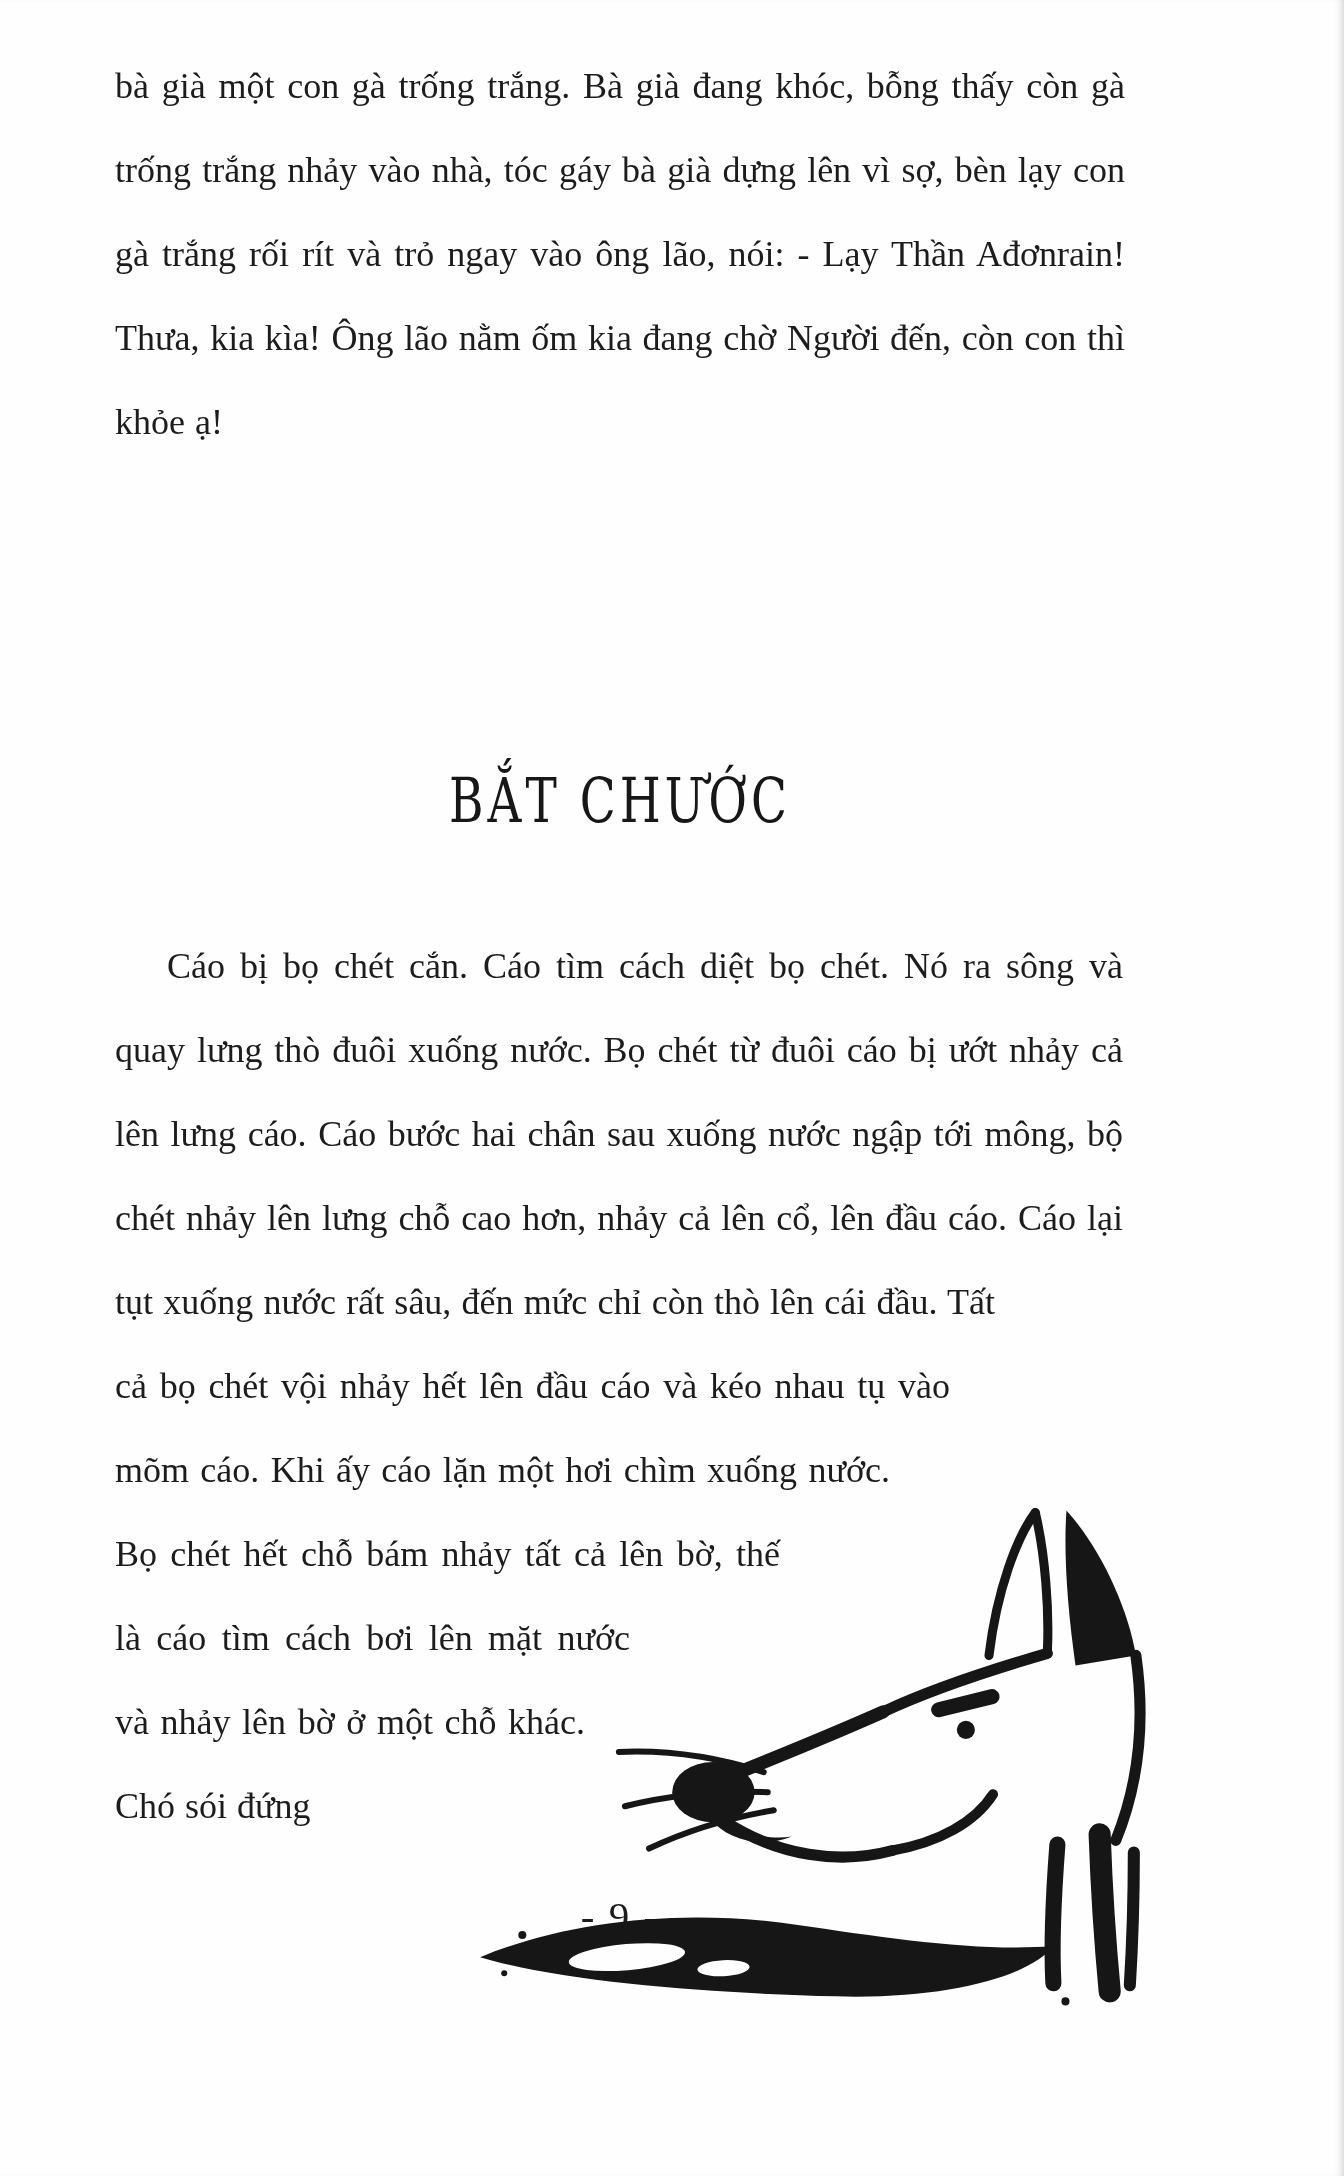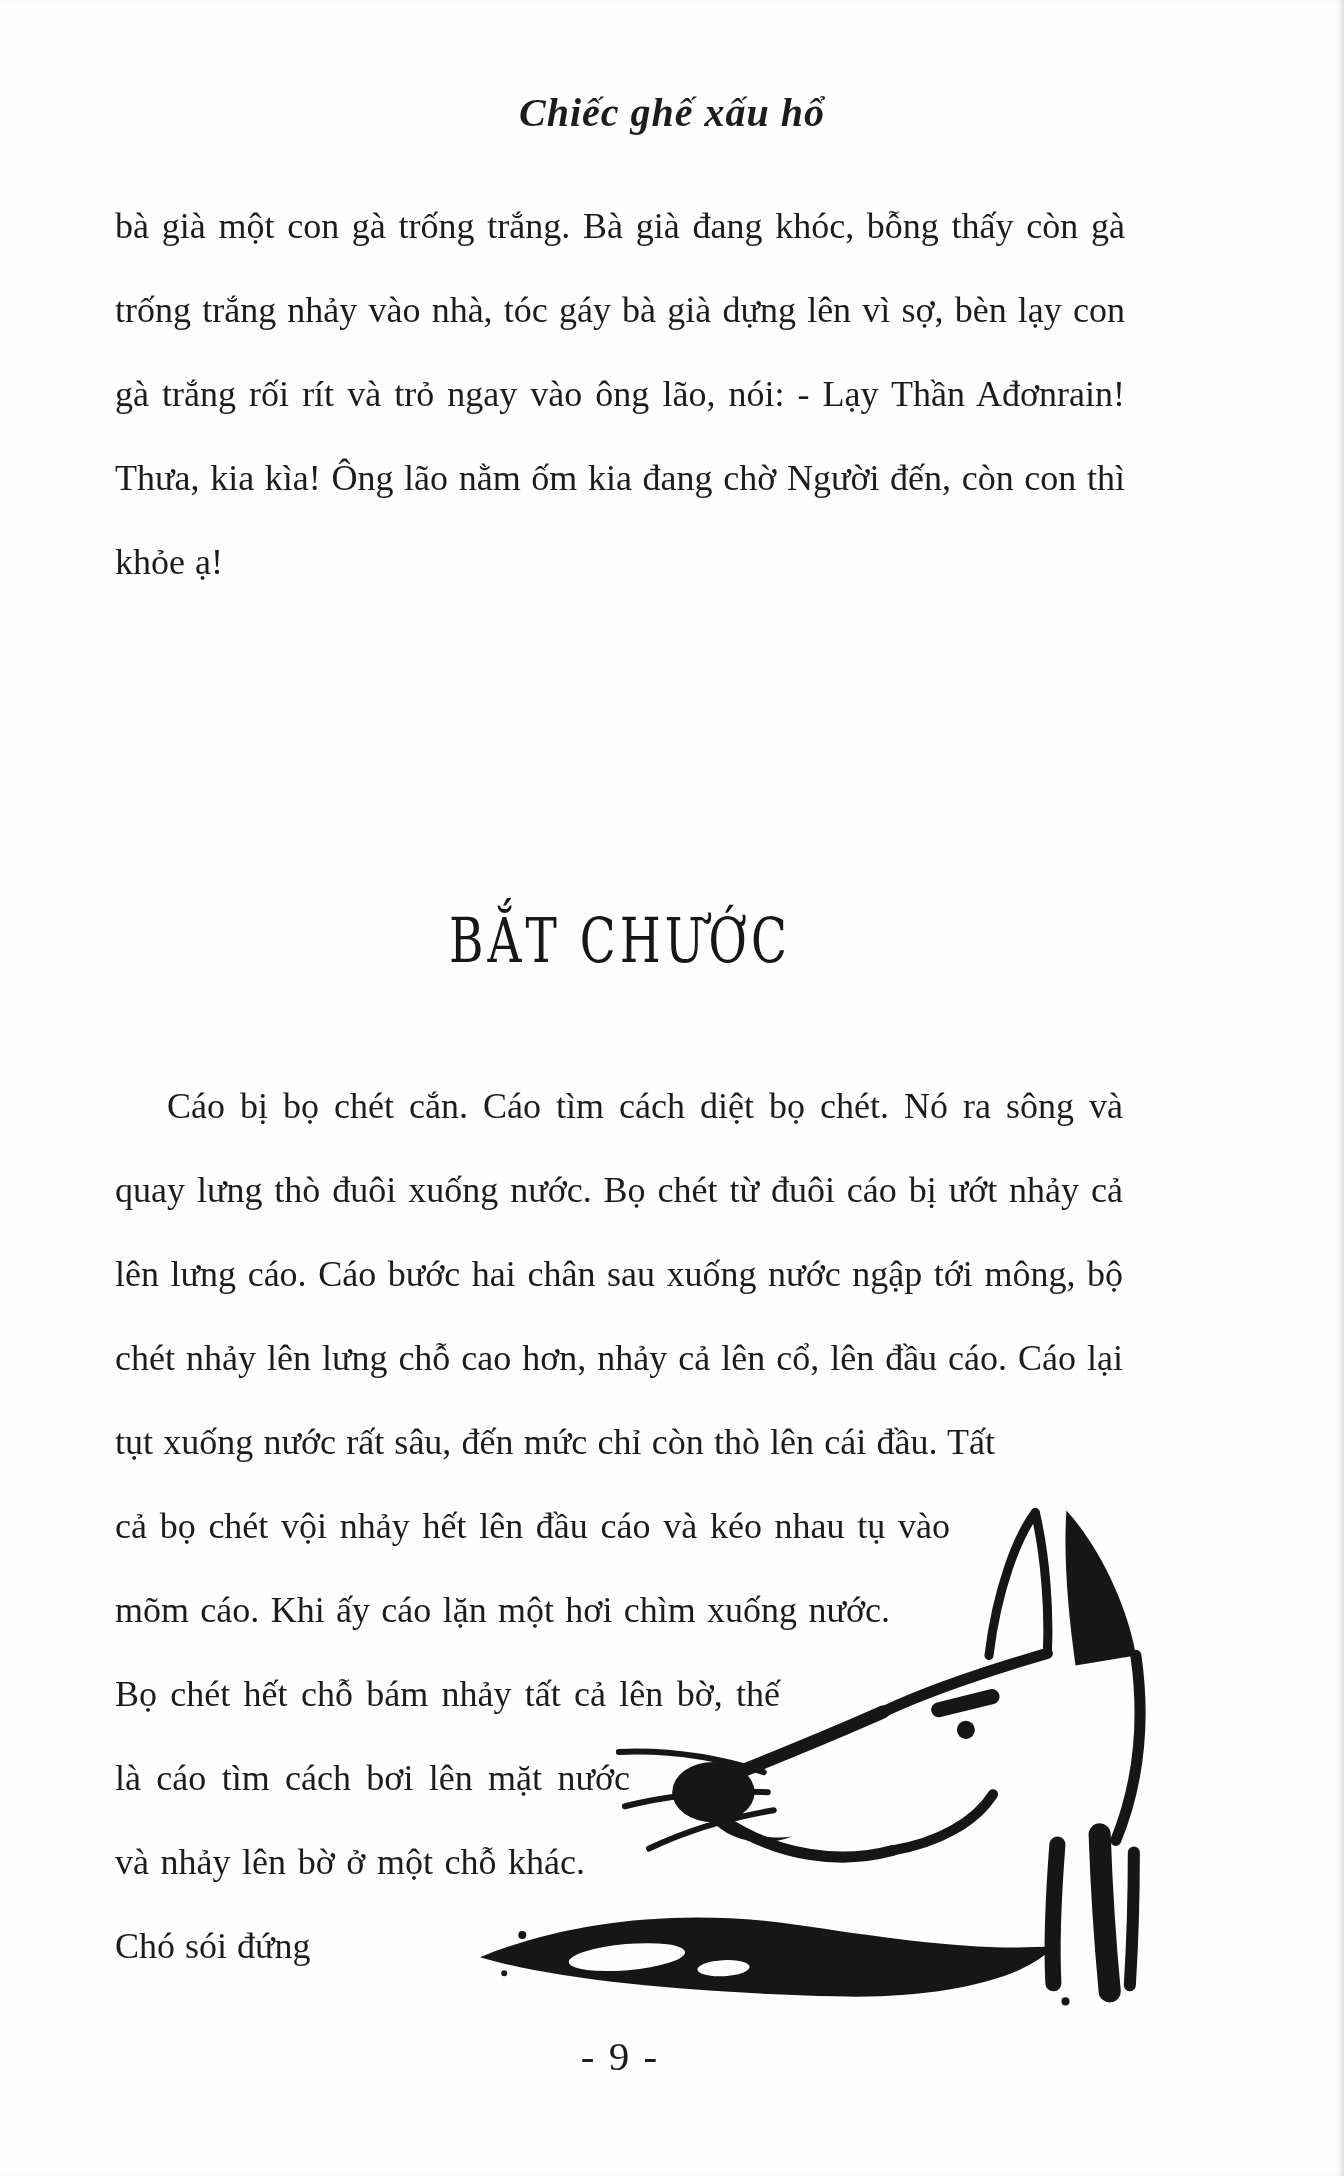--- a/index.html
+++ b/index.html
@@ -89,21 +89,20 @@
   }
   .fox .ink-stroke { fill: none; stroke: #161616; stroke-linecap: round; stroke-linejoin: round; }
   .fox .ink-fill { fill: #161616; stroke: none; }
   .fox .paper-gap { fill: #fefefe; stroke: none; }
 </style>
 </head>
 <body>
 
 <div class="page">
 
-  <div class="running-header">Chiếc ghế xấu hổ</div>
 
   <div class="content">
 
     <p class="para para-continued">bà già một con gà trống trắng. Bà già đang khóc, bỗng thấy còn gà trống trắng nhảy vào nhà, tóc gáy bà già dựng lên vì sợ, bèn lạy con gà trắng rối rít và trỏ ngay vào ông lão, nói: - Lạy Thần Ađơnrain! Thưa, kia kìa! Ông lão nằm ốm kia đang chờ Người đến, còn con thì khỏe ạ!</p>
 
     <h2 class="section-title">BẮT CHƯỚC</h2>
 
     <p class="para para-story">
       <span class="step s0" aria-hidden="true"></span>
       <span class="step s1" aria-hidden="true"></span>

